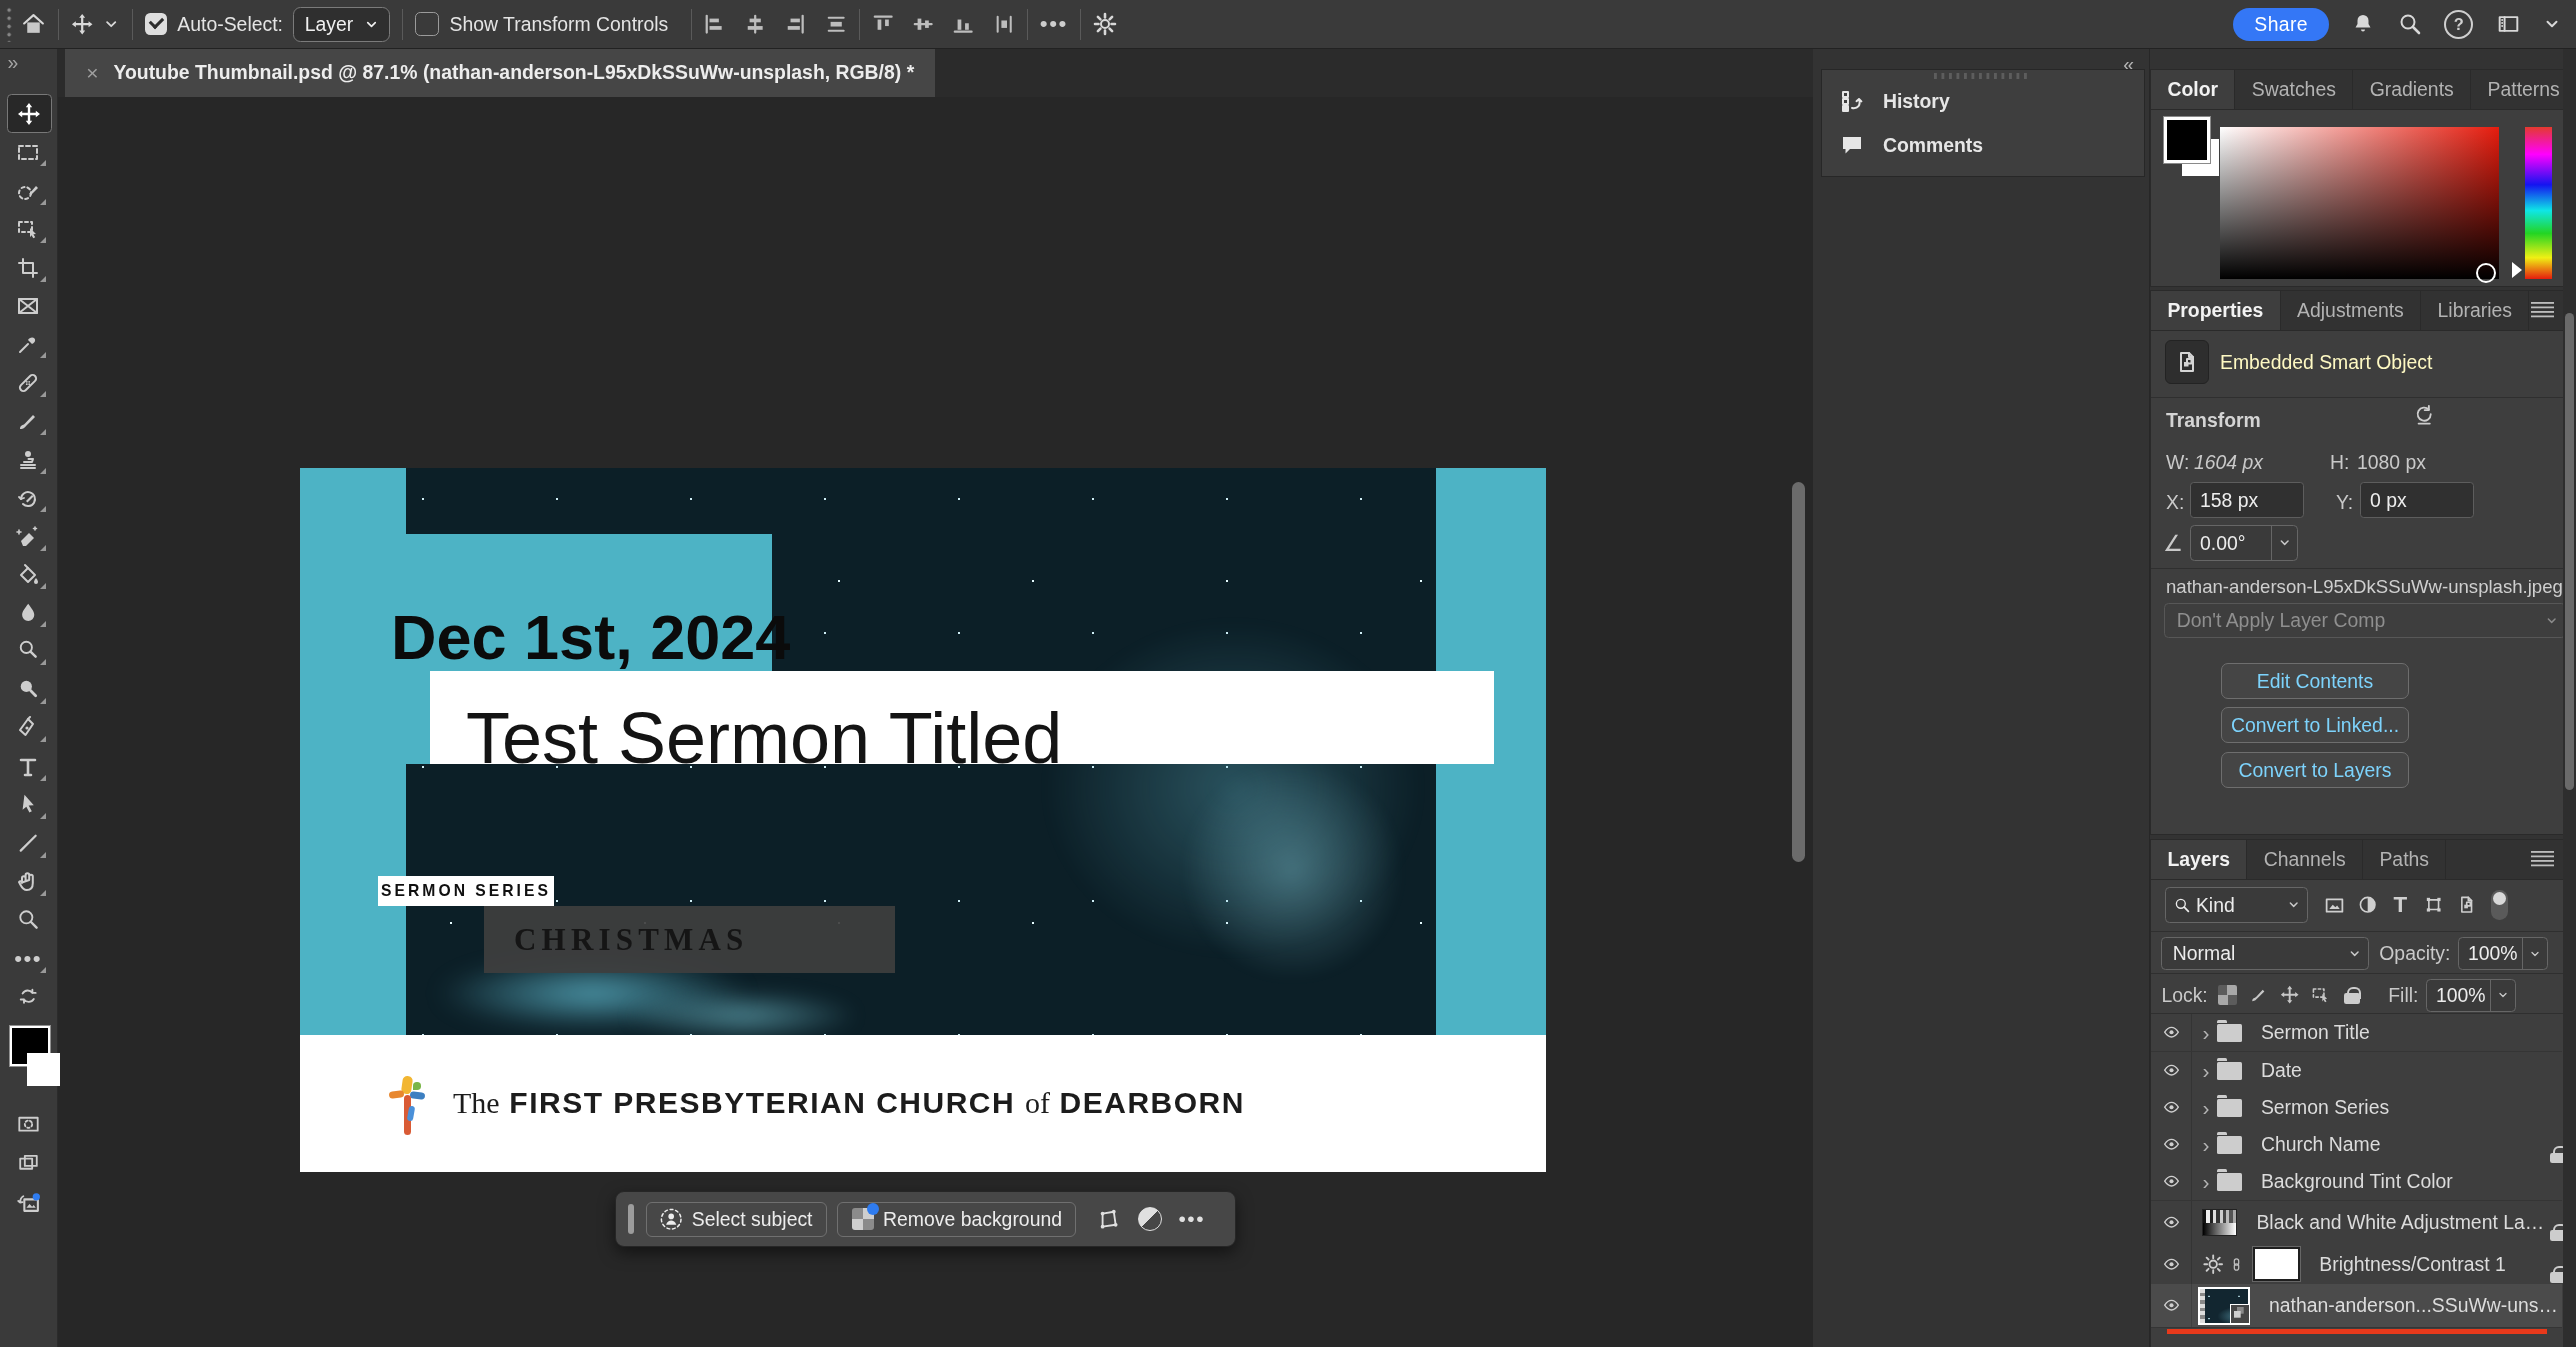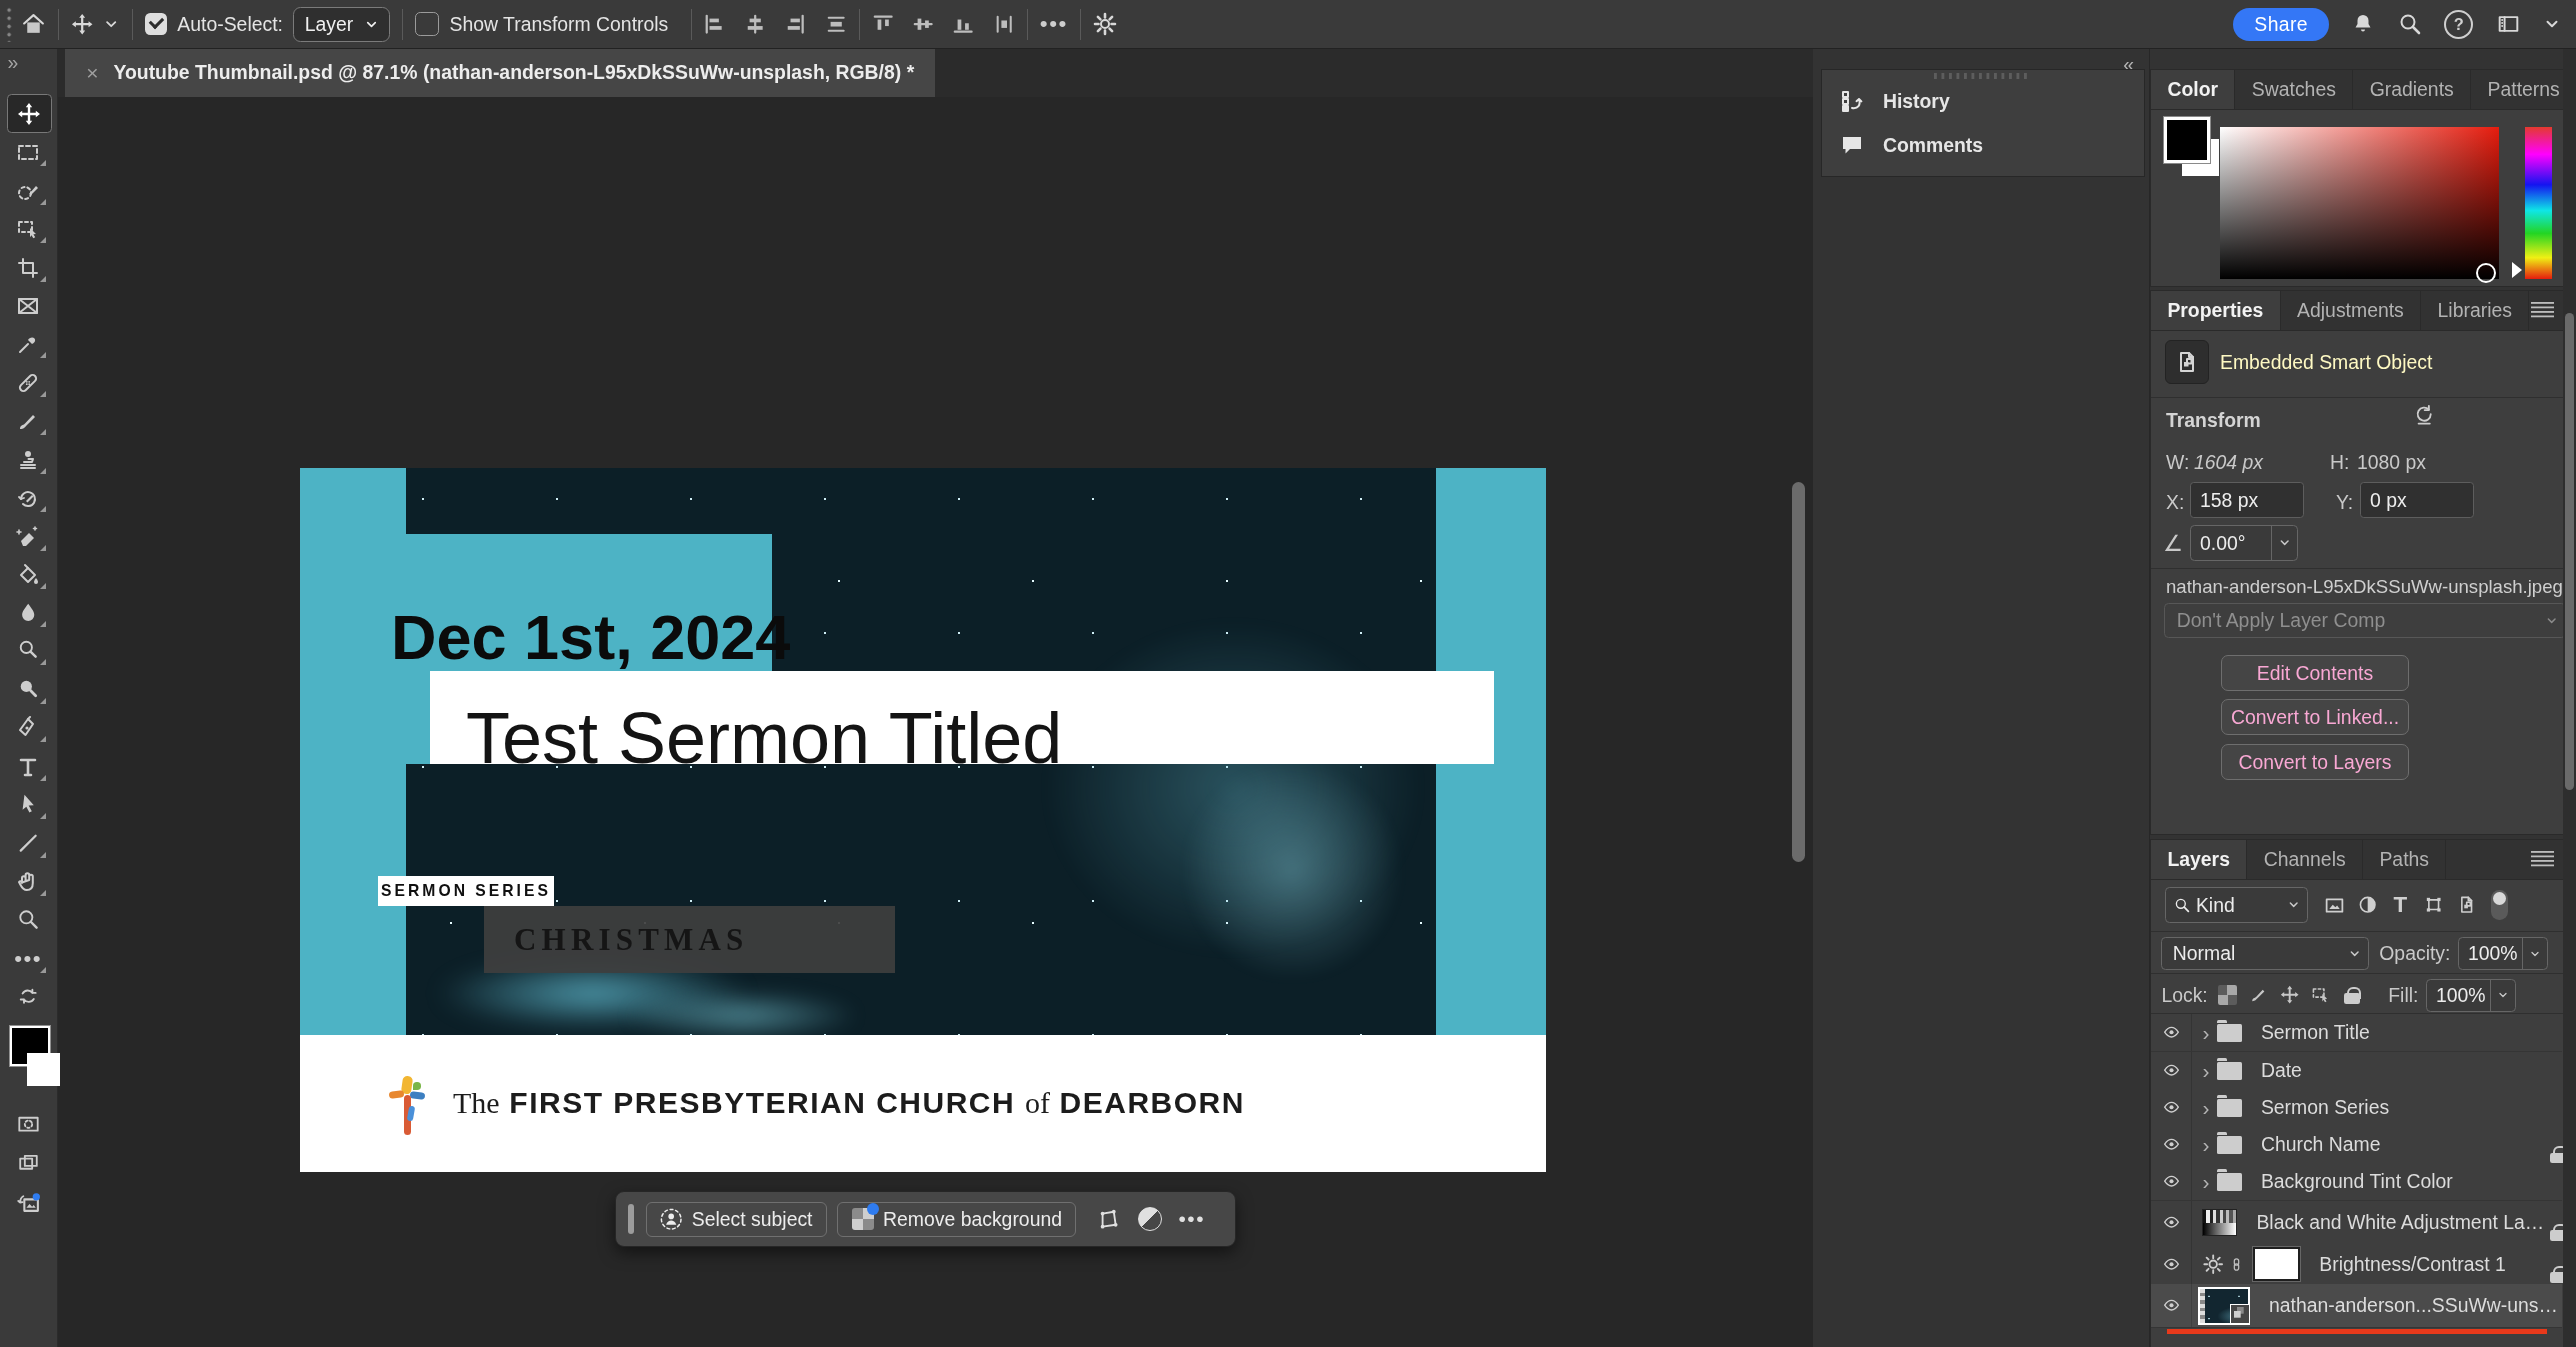--- a/index.html
+++ b/index.html
@@ -128,21 +128,21 @@
   .hamb{margin-left:auto;margin-right:10.4px;align-self:center;width:22.4px;height:16.4px;
         background-image:linear-gradient(#bdbdbd 0 2.2px,transparent 2.2px 4.5px);background-size:22.4px 4.5px;}
   .plabel{color:#c9c9c9;}
   .pbold{color:#d4d4d4;font-weight:700;}
   .inp{background:#303030;border:0.7px solid #5d5d5d;border-radius:3.7px;height:34px;display:flex;
        align-items:center;padding:0 9px;color:#ededed;}
   .combo{background:#3a3a3a;border:0.7px solid #666;border-radius:4.5px;display:flex;align-items:center;color:#ececec;}
   .combo .cchev{margin-left:auto;border-left:0.7px solid #666;align-self:stretch;display:flex;
        align-items:center;padding:0 6px;color:#c9c9c9;}
   .pbtn{position:absolute;left:70px;width:186px;height:34px;background:#454545;border:0.7px solid #6e6e6e;
-       border-radius:7px;display:flex;align-items:center;justify-content:center;color:#f9a8d4;}
+       border-radius:7px;display:flex;align-items:center;justify-content:center;color:#7dd3fc;margin-top:8px;}
   .hdiv{position:absolute;left:0;width:413px;height:0.7px;background:#2f2f2f;}
 
   
   .fgsw{position:absolute;left:12.7px;top:47px;width:40px;height:40px;background:#000;
         border:3px solid #fff;outline:0.7px solid #8a8a8a;z-index:2;}
   .bgsw{position:absolute;left:31px;top:69px;width:37px;height:37px;background:#fff;z-index:1;}
   .sbgrad{position:absolute;left:69px;top:57px;width:279px;height:152px;
         background:linear-gradient(to bottom,rgba(0,0,0,0),#000),linear-gradient(to right,#fff,#e61c0e);}
   .sbring{position:absolute;left:256px;top:136px;width:16.4px;height:16.4px;border:2.2px solid #fff;border-radius:50%;}
   .huestrip{position:absolute;left:374px;top:57px;width:27px;height:152px;

